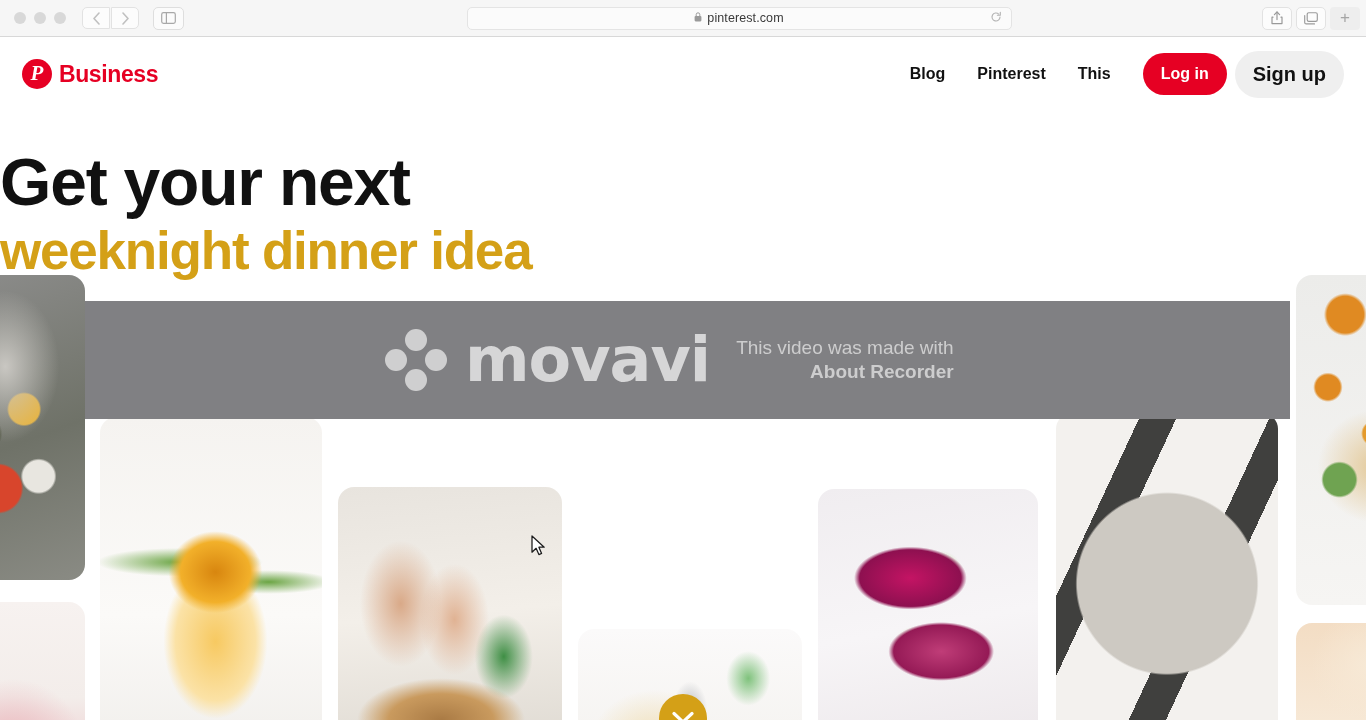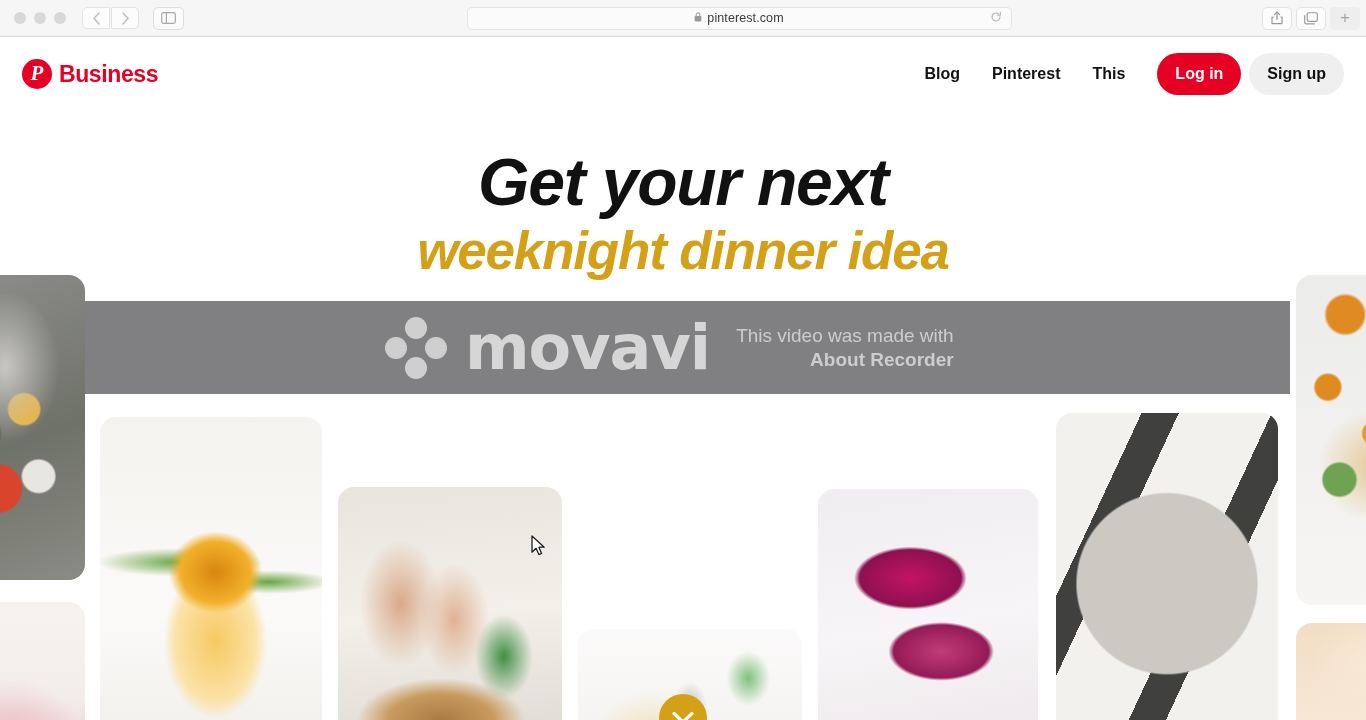--- a/index.html
+++ b/index.html
@@ -121,30 +121,30 @@
   }
   .btn-login {
     background: #e60023; color: #fff;
     font-size: 16px; font-weight: bold;
     padding: 12px 18px; border: none; border-radius: 24px;
     cursor: pointer; margin-left: 16px;
     font-family: "Liberation Sans", sans-serif;
   }
   .btn-signup {
     background: #efefef; color: #111;
-    font-size: 16px; font-weight: bold;
+    font-size: 20px; font-weight: bold;
     padding: 12px 18px; border: none; border-radius: 24px;
     cursor: pointer; margin-left: 8px;
     font-family: "Liberation Sans", sans-serif;
   }
 
   
   .hero {
     position: absolute; top: 110px; left: 0; width: 100%;
-    text-align: center; z-index: 30; pointer-events: none; font-style: italic;
+    z-index: 30; pointer-events: none;
   }
   .hero h1 {
     font-size: 66px; font-weight: bold; color: #111;
     line-height: 1.08; letter-spacing: -1.2px;
   }
   .hero h2 {
     font-size: 53px; font-weight: bold; color: #d4a017;
     line-height: 1.08; letter-spacing: -1.2px; margin-top: 4px;
   }
 
@@ -159,21 +159,21 @@
     border-radius: 16px;
     overflow: hidden;
     background: #eee;
   }
   .pin .ph { width: 100%; height: 100%; display: block; }
 
   
   .movavi-band {
     position: absolute;
     left: 85px; top: 264px;
-    width: 1205px; height: 93px;
+    width: 1205px; height: 118px;
     background: #808083;
     z-index: 50;
     display: flex; align-items: center;
     padding-left: 300px;
   }
   .movavi-inner { display: flex; align-items: center; gap: 18px; }
   .movavi-dots {
     position: relative; width: 62px; height: 62px;
     flex: 0 0 62px;
   }

